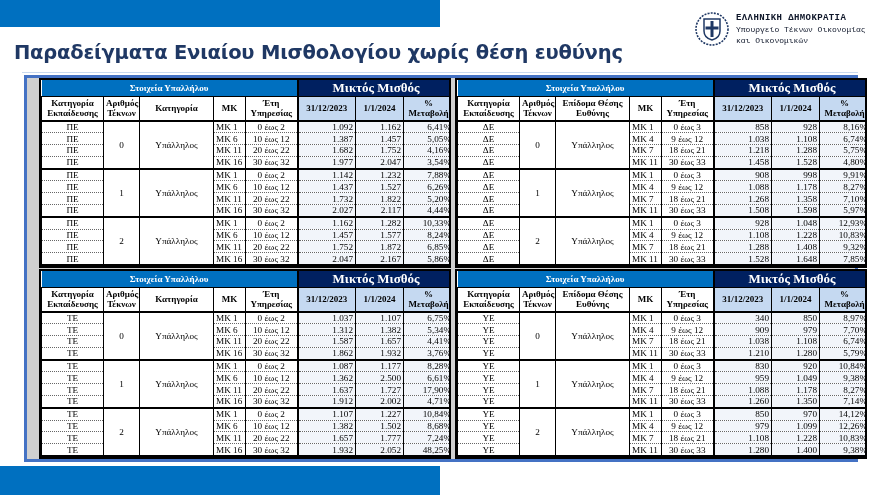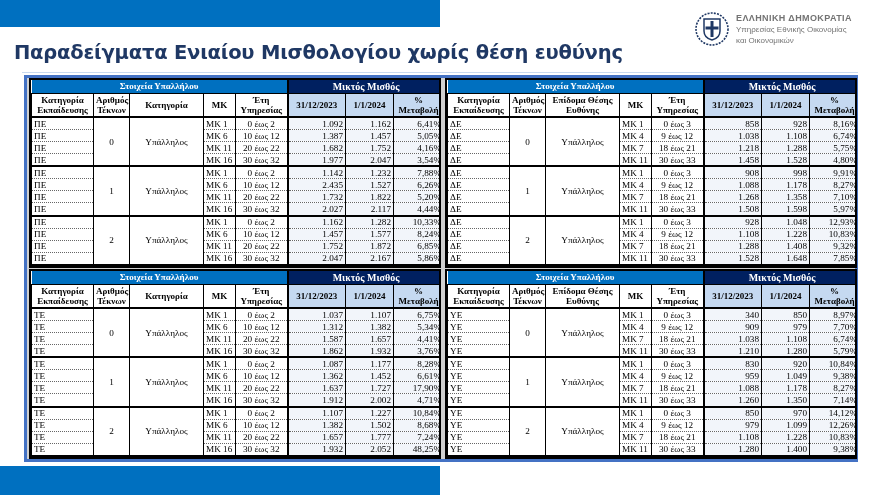--- a/index.html
+++ b/index.html
@@ -7,38 +7,38 @@
   body { position: relative; font-family: "Liberation Serif", serif; color: #000; }
 
   .top-bar { position: absolute; left: 0; top: 0; width: 440px; height: 27px; background: #0070c0; }
   .bottom-bar { position: absolute; left: 0; top: 466px; width: 440px; height: 29px; background: #0070c0; }
 
   .page-title { position: absolute; left: 14px; top: 41px; font-family: "DejaVu Sans", sans-serif; font-weight: bold; font-size: 19.5px; color: #1f3864; letter-spacing: -0.2px; white-space: nowrap; }
   .title-rule { position: absolute; left: 22px; top: 72px; width: 836px; height: 1px; background: #c9d9ee; }
 
   .logo { position: absolute; left: 694px; top: 11px; display: flex; align-items: center; gap: 6px; }
   .emblem { width: 36px; height: 36px; }
-  .logo-text { display: flex; flex-direction: column; font-family: Liberation Sans, sans-serif; color: #737373; line-height: 11px; }
+  .logo-text { display: flex; flex-direction: column; font-family: Liberation Mono, monospace; color: #0f172a; line-height: 11px; }
   .logo-title { font-size: 9px; font-weight: bold; letter-spacing: 0.4px; }
   .logo-sub { font-size: 8px; }
 
   .grid-wrap { position: absolute; left: 24px; top: 75px; width: 834px; height: 387px; background: #4472c4; padding: 3px; }
-  .grid-inner { width: 100%; height: 100%; background: #d0d0d0; display: grid; grid-template-columns: 412px 412px; grid-template-rows: 190px 190px; column-gap: 4px; row-gap: 1px; padding: 0 0 0 2px; }
+  .grid-inner { width: 100%; height: 100%; background: #d0d0d0; display: grid; grid-template-columns: 412px 412px; grid-template-rows: 190px 190px; column-gap: 4px; row-gap: 1px; padding: 0 0 0 12px; }
   .panel { background: #fff; border: 2px solid #000; overflow: hidden; }
 
   table { border-collapse: collapse; width: 100%; height: 100%; table-layout: fixed; font-size: 9.2px; }
   th, td { padding: 0 2px; white-space: nowrap; overflow: hidden; }
   .hdr-left { background: #0070c0; color: #fff; font-weight: bold; text-align: center; height: 13px; font-size: 9px; border-right: 2px solid #000; }
-  .hdr-right { background: #002060; color: #fff; font-weight: bold; text-align: center; height: 13px; font-size: 10px; }
+  .hdr-right { background: #002060; color: #fff; font-weight: bold; text-align: center; height: 13px; font-size: 13px; }
   .colhdr { font-weight: bold; text-align: center; line-height: 10px; height: 24px; font-size: 9px; border: 1px solid #000; border-bottom: 2px solid #000; background: #fff; }
   .colhdr.money { background: #c5d9f1; }
   .colhdr.sep { border-left: 2px solid #000; margin-top: 6px; }
 
   td { height: 10.9px; line-height: 10px; border-left: 1px solid #000; border-right: 1px solid #000; border-bottom: 1px dotted #666; }
-  td.edu { text-align: left; }
+  td.edu { text-align: center; }
   td.merge { text-align: center; vertical-align: middle; border-bottom: 2px solid #000; }
   td.mk { text-align: left; }
   td.yrs { text-align: center; }
   td.num { text-align: right; background: #f2f5fa; }
   td.sep { border-left: 2px solid #000; }
   tr.grp-end td { border-bottom: 2px solid #000; }
 </style>
 </head>
 <body>
 
@@ -48,21 +48,21 @@
 
 <div class="logo">
   <svg class="emblem" viewBox="0 0 36 36">
     <circle cx="18" cy="18" r="16" fill="none" stroke="#1f3864" stroke-width="1.6" stroke-dasharray="2 1.2"></circle>
     <path d="M10 8 h16 v12 q0 7 -8 9 q-8 -2 -8 -9 z" fill="none" stroke="#1f3864" stroke-width="1.5"></path>
     <rect x="16.5" y="10" width="3" height="16" fill="#1f3864"></rect>
     <rect x="11.5" y="15.5" width="13" height="3" fill="#1f3864"></rect>
   </svg>
   <div class="logo-text">
     <span class="logo-title">ΕΛΛΗΝΙΚΗ ΔΗΜΟΚΡΑΤΙΑ</span>
-    <span class="logo-sub">Υπηρεσίας Εθνικής Οικονομίας</span>
+    <span class="logo-sub">Υπουργείο Τέκνων Οικονομίας</span>
     <span class="logo-sub">και Οικονομικών</span>
   </div>
 </div>
 
 <div class="title-rule"></div>
 
 <div class="grid-wrap">
   <div class="grid-inner" id="grid">
   <div class="panel">
     <table>
@@ -134,21 +134,21 @@
               <td class="mk">ΜΚ 1</td>
               <td class="yrs">0 έως 2</td>
               <td class="num sep">1.142</td>
               <td class="num">1.232</td>
               <td class="num">7,88%</td>
             </tr>
             <tr>
               <td class="edu">ΠΕ</td>
               <td class="mk">ΜΚ 6</td>
               <td class="yrs">10 έως 12</td>
-              <td class="num sep">2.435</td>
+              <td class="num sep">1.437</td>
               <td class="num">1.527</td>
               <td class="num">6,26%</td>
             </tr>
             <tr>
               <td class="edu">ΠΕ</td>
               <td class="mk">ΜΚ 11</td>
               <td class="yrs">20 έως 22</td>
               <td class="num sep">1.732</td>
               <td class="num">1.822</td>
               <td class="num">5,20%</td>
@@ -405,21 +405,21 @@
               <td class="yrs">0 έως 2</td>
               <td class="num sep">1.087</td>
               <td class="num">1.177</td>
               <td class="num">8,28%</td>
             </tr>
             <tr>
               <td class="edu">ΤΕ</td>
               <td class="mk">ΜΚ 6</td>
               <td class="yrs">10 έως 12</td>
               <td class="num sep">1.362</td>
-              <td class="num">1.452</td>
+              <td class="num">2.500</td>
               <td class="num">6,61%</td>
             </tr>
             <tr>
               <td class="edu">ΤΕ</td>
               <td class="mk">ΜΚ 11</td>
               <td class="yrs">20 έως 22</td>
               <td class="num sep">1.637</td>
               <td class="num">1.727</td>
               <td class="num">17,90%</td>
             </tr>

